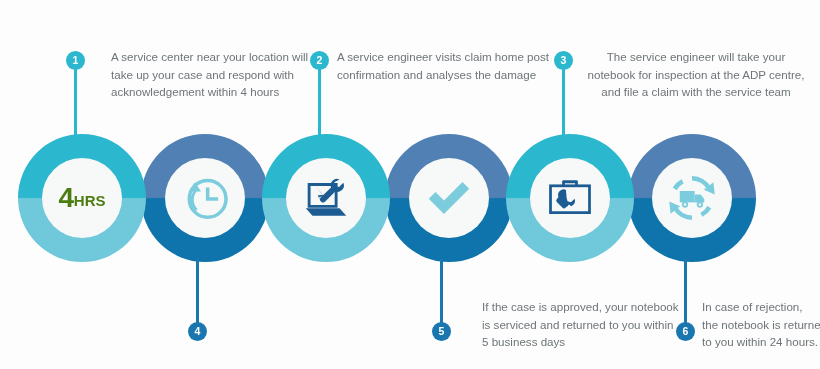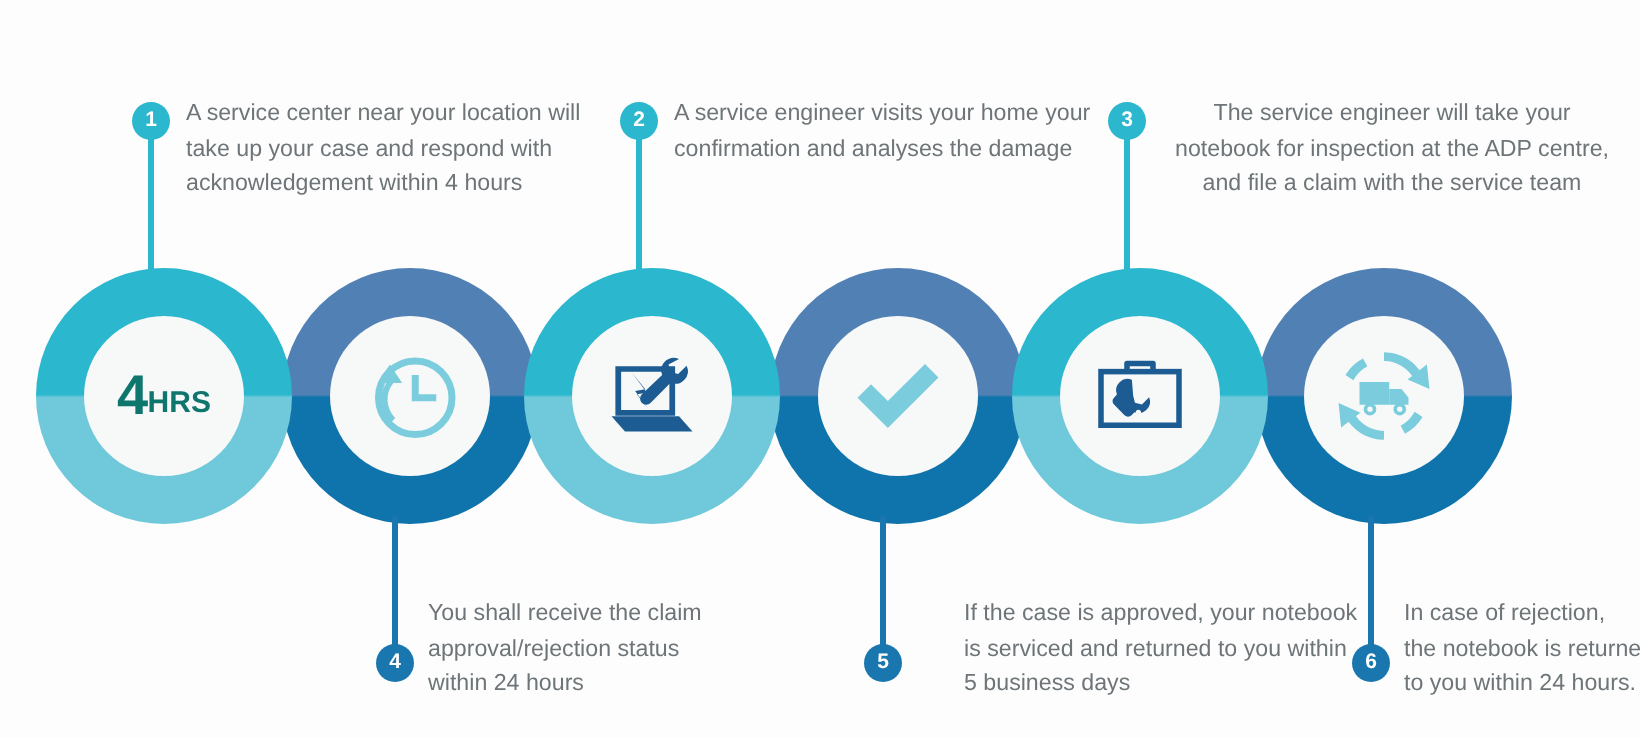--- a/index.html
+++ b/index.html
@@ -73,21 +73,21 @@
   }
   .ring .icon-wrap {
     width: 60px;
     height: 60px;
     display: flex;
     align-items: center;
     justify-content: center;
   }
   .hrs-text {
     font-family: "Liberation Sans", sans-serif;
-    color: #0f766e;
+    color: #4d7c0f;
     letter-spacing: -0.3px;
     white-space: nowrap;
   }
   .hrs-text .big {
     font-size: 28px;
     font-weight: bold;
     vertical-align: -1px;
   }
   .hrs-text .small {
     font-size: 15px;
@@ -194,40 +194,37 @@
 
           <path d="M26 23 a7 7 0 0 0 -9.2 9 L15 34 a3 3 0 0 0 0 4.3 l6.5 6.5 a3 3 0 0 0 4.3 0 l1.8 -1.8 a7 7 0 0 0 9 -9.2 l-4.4 4.4 -4.3 -1.1 -1.1 -4.3 z" fill="#1c5c93" transform="translate(1,-1)"></path>
           <circle cx="31" cy="42" r="1.6" fill="#f7f8f8"></circle>
         </svg>
       </div>
     </div>
   </div>
 
   <div class="stem" style="left:74px; top:64px; height:82px; background:#2bb7cd;"></div>
   <div class="badge" style="left:66px; top:51px; background:#2bb7cd;">1</div>
-  <div class="caption" style="left:93px; top:48px; width:215px;">A service center near your location will
+  <div class="caption" style="left:111px; top:48px; width:215px;">A service center near your location will
 take up your case and respond with
 acknowledgement within 4 hours</div>
 
   <div class="stem" style="left:318px; top:64px; height:82px; background:#2bb7cd;"></div>
   <div class="badge" style="left:310px; top:51px; background:#2bb7cd;">2</div>
-  <div class="caption" style="left:337px; top:48px; width:222px;">A service engineer visits your home your
+  <div class="caption" style="left:337px; top:48px; width:222px;">A service engineer visits claim home post
 confirmation and analyses the damage</div>
 
   <div class="stem" style="left:562px; top:64px; height:82px; background:#2bb7cd;"></div>
   <div class="badge" style="left:554px; top:51px; background:#2bb7cd;">3</div>
   <div class="caption" style="left:580px; top:48px; width:232px;text-align:center;">The service engineer will take your
 notebook for inspection at the ADP centre,
 and file a claim with the service team</div>
 
   <div class="stem" style="left:196px; top:258px; height:72px; background:#1a76ae;"></div>
   <div class="badge" style="left:188px; top:322px; background:#1a76ae;">4</div>
-  <div class="caption" style="left:214px; top:298px; width:200px;">You shall receive the claim
-approval/rejection status
-within 24 hours</div>
 
   <div class="stem" style="left:440px; top:258px; height:72px; background:#1a76ae;"></div>
   <div class="badge" style="left:432px; top:322px; background:#1a76ae;">5</div>
   <div class="caption" style="left:482px; top:298px; width:215px;">If the case is approved, your notebook
 is serviced and returned to you within
 5 business days</div>
 
   <div class="stem" style="left:684px; top:258px; height:72px; background:#1a76ae;"></div>
   <div class="badge" style="left:676px; top:322px; background:#1a76ae;">6</div>
   <div class="caption" style="left:702px; top:298px; width:180px;">In case of rejection,

